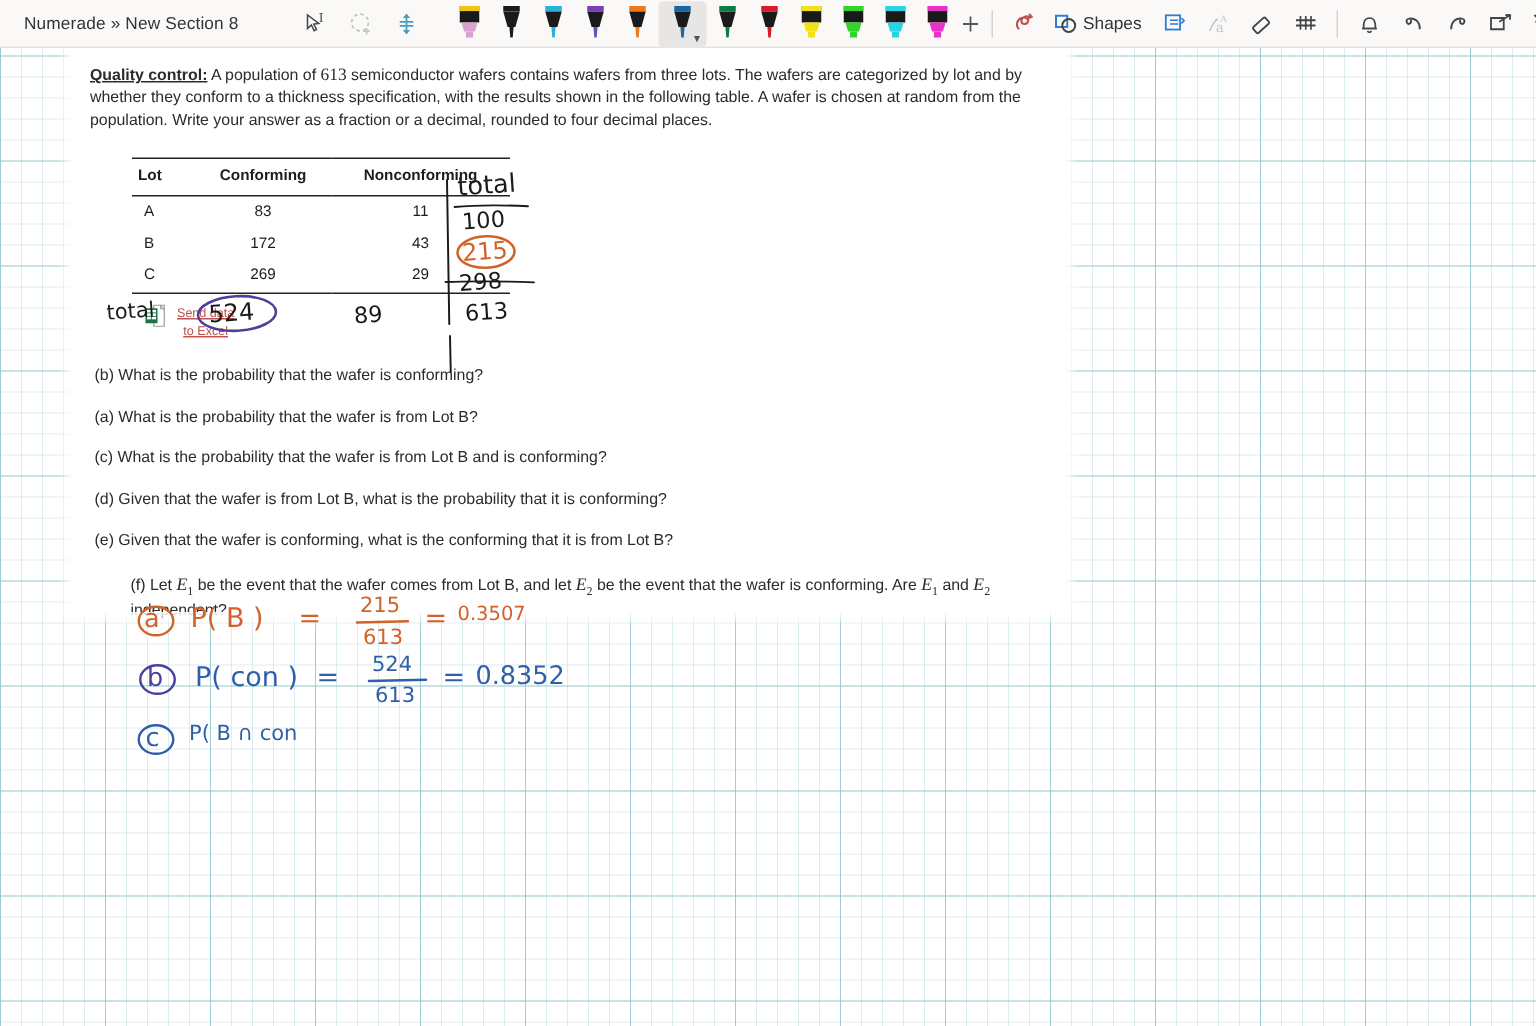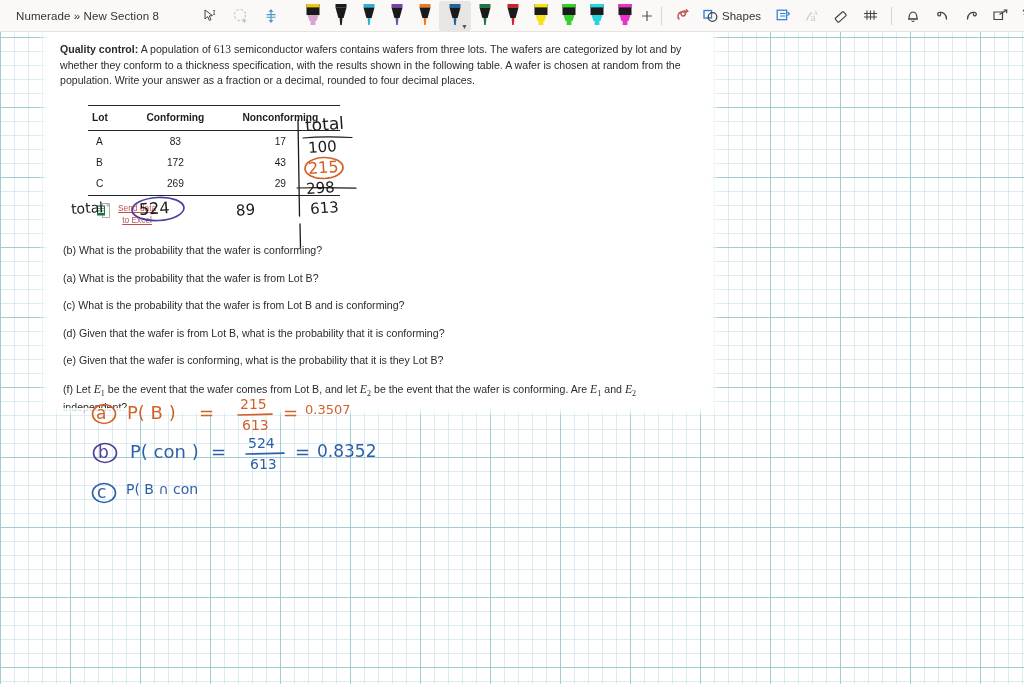--- a/index.html
+++ b/index.html
@@ -122,21 +122,21 @@
   }
   #problem-inner {
     position: relative;
     padding: 16px 14px 0 12px;
     font-size: 10.6px;
     line-height: 1.42;
     color: #2b2b2b;
     font-family: "Liberation Sans", sans-serif;
   }
   #intro { text-align: left; }
-  #intro b { font-weight: bold; }
+  #intro b { font-weight: bold; text-decoration: underline; }
   .serif-num { font-family: "Liberation Serif", serif; font-size: 11.6px; }
 
   
   #ptable {
     margin: 16px 0 0 28px;
     width: 252px;
     border-collapse: collapse;
     font-size: 10.2px;
     color: #1d1d1d;
   }
@@ -167,21 +167,21 @@
     color: #c0504d;
     text-decoration: underline;
     line-height: 1.35;
     padding-top: 1px;
     text-align: center;
   }
 
   
   #questions { margin: 17px 0 0 3px; }
   #questions .q { margin-bottom: 12.5px; font-size: 10.6px; }
-  #questions .q:last-child { margin-bottom: 0; }
+  #questions .q:last-child { margin-bottom: 0; margin-left: 24px; }
   .evar { font-family: "Liberation Serif", serif; font-style: italic; font-size: 11.8px; }
   .evar sub { font-size: 8px; font-style: normal; }
 
   
   #ink {
     position: absolute;
     left: 0; top: 32px;
     width: 1024px; height: 652px;
     z-index: 20;
     pointer-events: none;
@@ -427,21 +427,21 @@
         <tr>
           <th class="lotcol">Lot</th>
           <th>Conforming</th>
           <th>Nonconforming</th>
         </tr>
       </thead>
       <tbody>
         <tr>
           <td class="lotcol">A</td>
           <td>83</td>
-          <td>17</td>
+          <td>11</td>
         </tr>
         <tr>
           <td class="lotcol">B</td>
           <td>172</td>
           <td>43</td>
         </tr>
         <tr>
           <td class="lotcol">C</td>
           <td>269</td>
           <td>29</td>
@@ -465,21 +465,21 @@
         <div>Send data</div>
         <div>to Excel</div>
       </div>
     </div>
 
     <div id="questions">
       <div class="q">(b) What is the probability that the wafer is conforming?</div>
       <div class="q">(a) What is the probability that the wafer is from Lot B?</div>
       <div class="q">(c) What is the probability that the wafer is from Lot B and is conforming?</div>
       <div class="q">(d) Given that the wafer is from Lot B, what is the probability that it is conforming?</div>
-      <div class="q">(e) Given that the wafer is conforming, what is the probability that it is they Lot B?</div>
+      <div class="q">(e) Given that the wafer is conforming, what is the conforming that it is from Lot B?</div>
       <div class="q">
         <span>(f) Let </span><span class="evar"><span>E</span><sub>1</sub></span><span> be the event that the wafer comes from Lot B, and let </span><span class="evar"><span>E</span><sub>2</sub></span><span> be the event that the wafer is conforming. Are </span><span class="evar"><span>E</span><sub>1</sub></span><span> and </span><span class="evar"><span>E</span><sub>2</sub></span><br>
         <span>independent?</span>
       </div>
     </div>
 
   </div>
 </div>
 
 <div id="ink">

